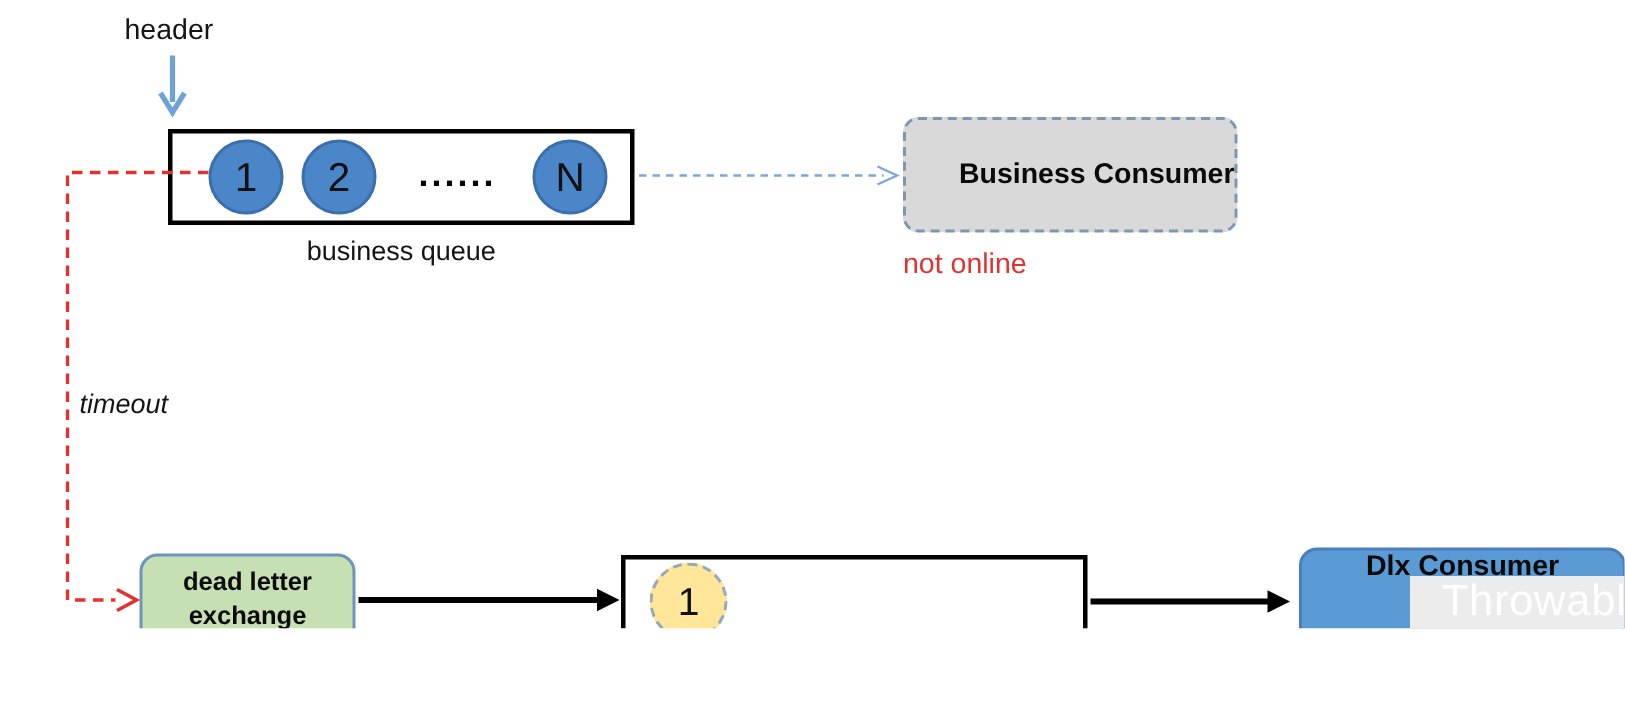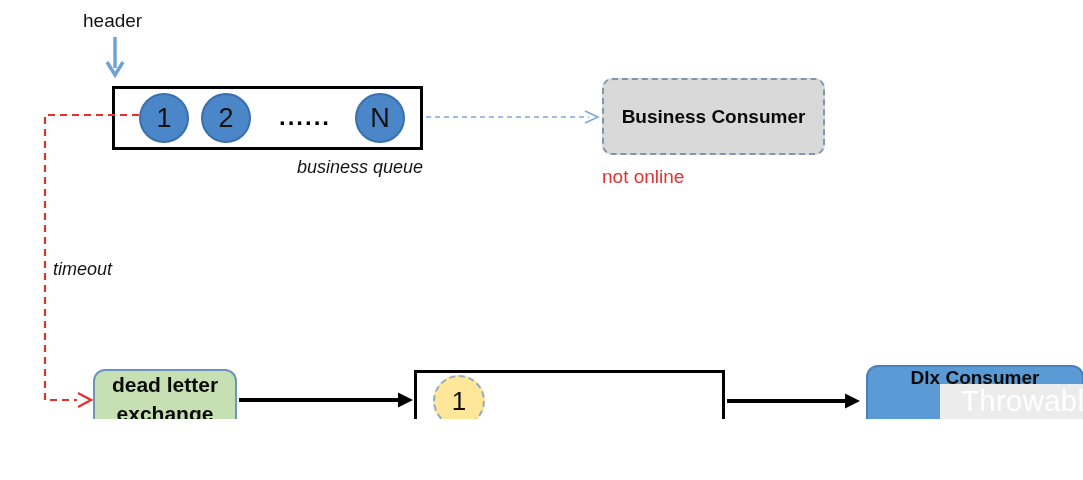--- a/index.html
+++ b/index.html
@@ -48,48 +48,48 @@
   }
   .ellipsis {
     position: absolute;
     left: 150px; top: 86px; width: 80px;
     text-align: center;
     font-size: 24px; font-weight: bold; letter-spacing: 2px; color: #000;
     line-height: 24px;
   }
   .caption {
     position: absolute;
-    text-align: right;
-    font-size: 18px; color: #141414; font-style: italic;
+    text-align: center;
+    font-size: 18px; color: #141414;
   }
 
   
   .biz-consumer {
     left: 582px; top: 78px; width: 223px; height: 77px;
     background: var(--consumer-gray-fill, #d9d9d9);
     border: 2.5px dashed var(--dashed-gray-border, #8096b0);
     border-radius: 10px;
-    display: flex; align-items: center; justify-content: center;
+    display: flex; align-items: center; justify-content: flex-end;
     font-size: 19px; font-weight: bold; color: #0a0a0a;
   }
   .status-offline {
     left: 582px; top: 166px; width: 223px;
     text-align: left;
     font-size: 19px; color: var(--red, #e53030);
   }
 
   
   .dle-box {
     left: 73px; top: 369px; width: 144px; height: 61px;
     background: var(--green-fill, #c6e0b4);
     border: 2px solid var(--green-border, #6d94bd);
     border-radius: 12px;
     display: flex; align-items: center; justify-content: center;
     text-align: center;
-    font-size: 21px; font-weight: bold; color: #0a0a0a;
+    font-size: 17px; font-weight: bold; color: #0a0a0a;
     line-height: 1.35;
     padding: 4px 10px;
   }
 
   
   .dlxq { left: 394px; top: 370px; width: 311px; height: 61px; }
   .msg-circle-yellow {
     position: absolute;
     left: 16px; top: 2px;
     width: 52px; height: 52px;

